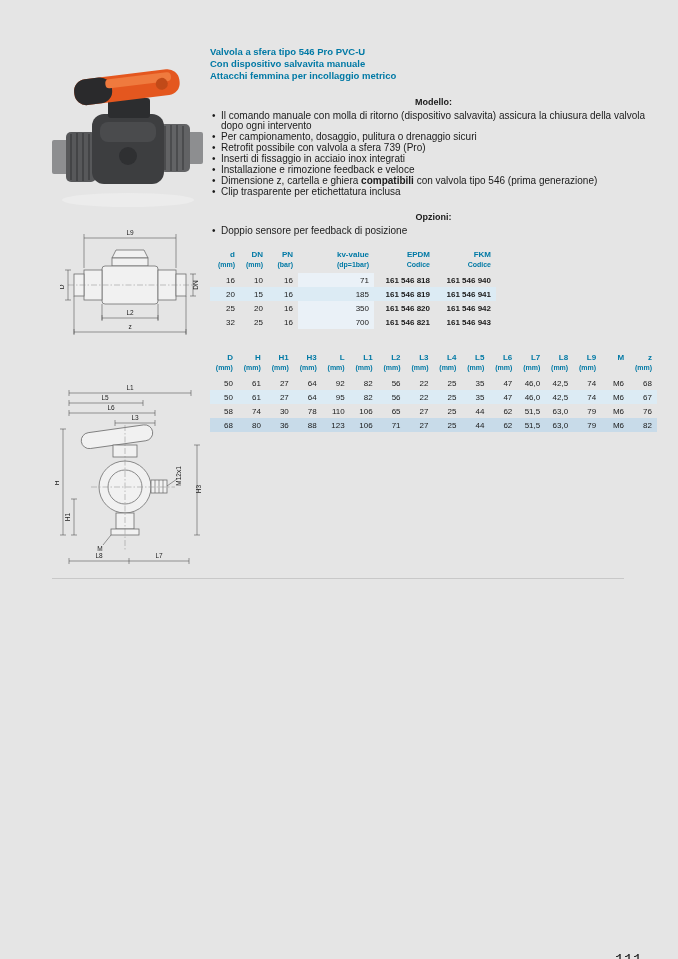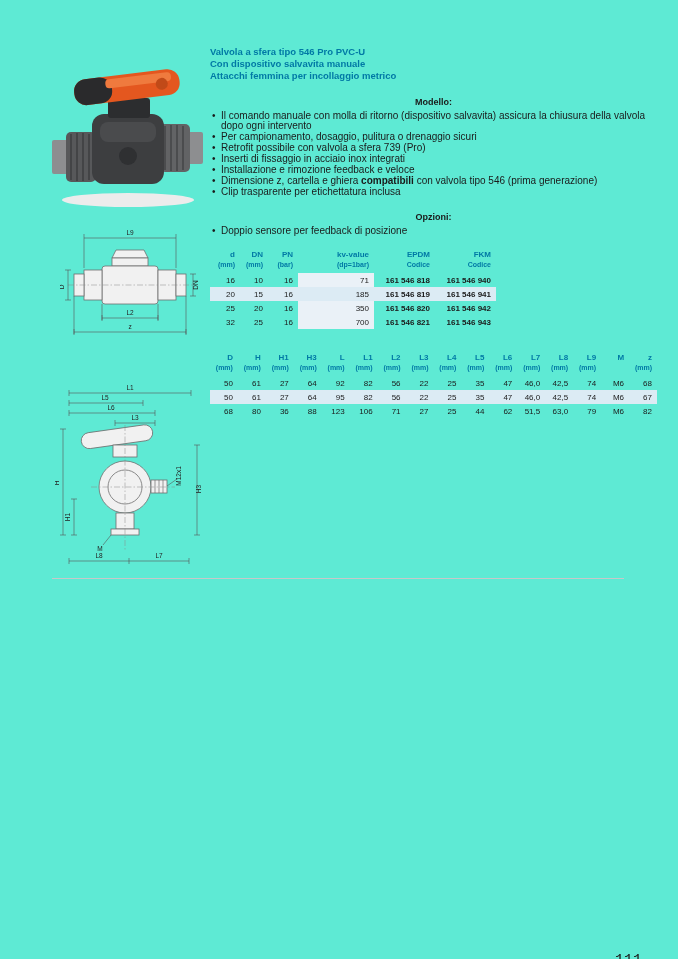--- a/index.html
+++ b/index.html
@@ -1,19 +1,19 @@
 <!DOCTYPE html>
 <html style="--accent: #0079a5; --shade: #dcebf4; --shade2: #c8dbe9;"><head>
 <meta charset="utf-8">
 <style>
   * { margin:0; padding:0; box-sizing:border-box; }
   html,body { background:#ffffff; }
   body { font-family:"Liberation Sans", sans-serif; color:#1a1a1a; }
 
-  .page { position:relative; width:678px; height:959px; background:#5eead4; overflow:hidden; margin:0 auto; }
+  .page { position:relative; width:678px; height:959px; background:#e5e5e5; overflow:hidden; margin:0 auto; }
 
   
   .photo { position:absolute; left:50px; top:48px; width:155px; height:170px; }
 
   
   .content { position:absolute; left:210px; top:46px; width:447px; }
   .title { color:var(--accent,#0079a5); font-weight:bold; font-size:9.5px; line-height:12px; }
   .sect  { font-weight:bold; font-size:9px; margin-top:15px;text-align:center; }
   .bullets { list-style:none; margin-top:4px; }
   .bullets li { font-size:10px; line-height:10px; padding-left:11px; position:relative; margin-bottom:1px; }
@@ -255,20 +255,38 @@
             <td>25</td>
             <td>35</td>
             <td>47</td>
             <td>46,0</td>
             <td>42,5</td>
             <td>74</td>
             <td>M6</td>
             <td>67</td>
           </tr>
           <tr>
+            <td>58</td>
+            <td>74</td>
+            <td>30</td>
+            <td>78</td>
+            <td>110</td>
+            <td>106</td>
+            <td>65</td>
+            <td>27</td>
+            <td>25</td>
+            <td>44</td>
+            <td>62</td>
+            <td>51,5</td>
+            <td>63,0</td>
+            <td>79</td>
+            <td>M6</td>
+            <td>76</td>
+          </tr>
+          <tr>
             <td>68</td>
             <td>80</td>
             <td>36</td>
             <td>88</td>
             <td>123</td>
             <td>106</td>
             <td>71</td>
             <td>27</td>
             <td>25</td>
             <td>44</td>

